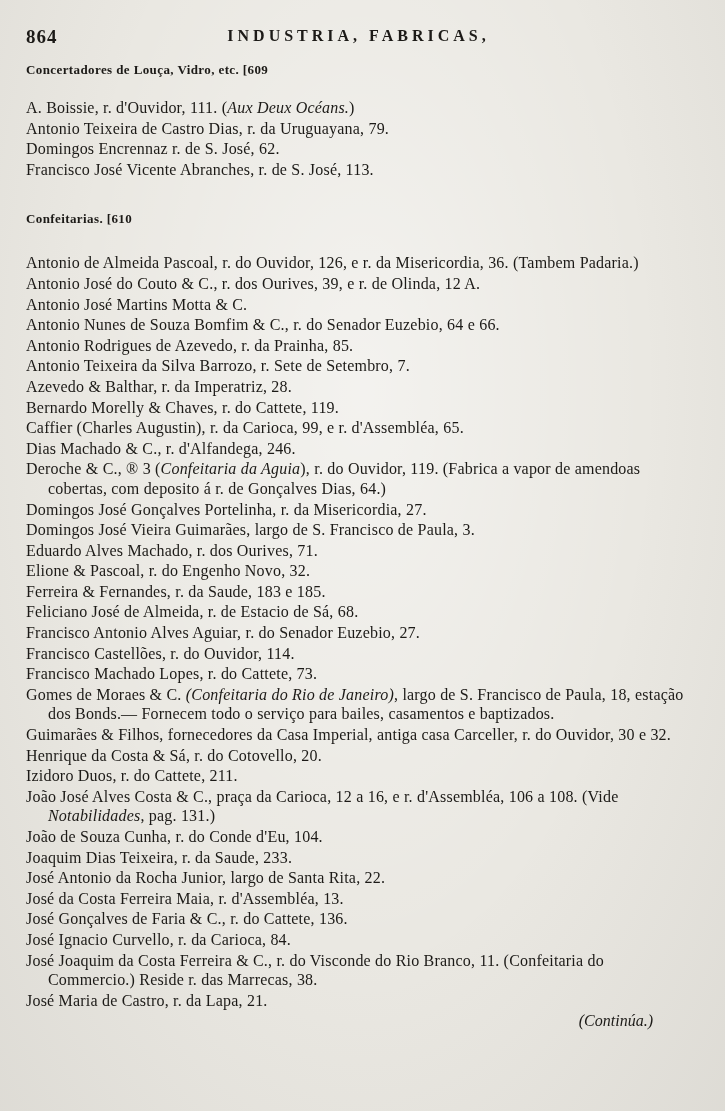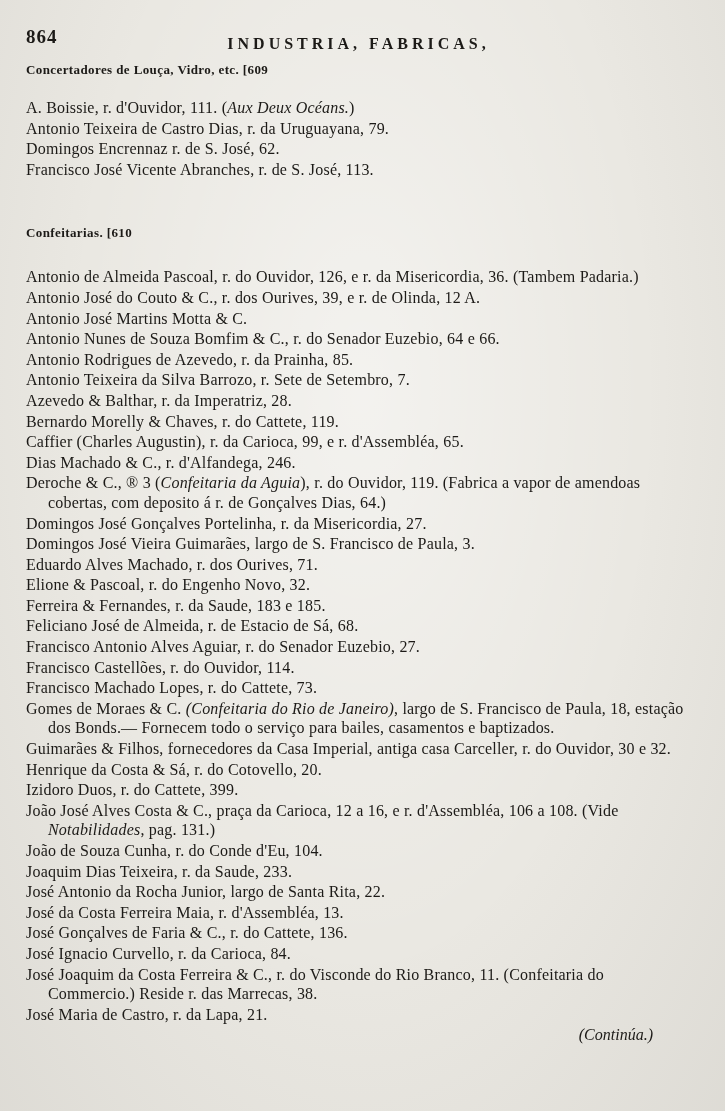--- a/index.html
+++ b/index.html
@@ -32,34 +32,34 @@
   .page-num {
     position: absolute;
     left: 0;
     top: 2px;
     font-weight: bold;
     font-size: 19px;
     letter-spacing: 1px;
   }
   .page-header {
     display: inline-block;
-    margin: 8px;
+    margin: 0;
     font-size: 16px;
     font-weight: bold;
     letter-spacing: 4px;
     padding-top: 3px;
   }
   .section-title {
     font-size: 13px;
     font-weight: bold;
     letter-spacing: 0.4px;
     margin: 0;
   }
   .section-concertadores .section-title { margin: 8px 0 20px; }
-  .section-confeitarias  .section-title { margin: 46px 0 26px; }
+  .section-confeitarias  .section-title { margin: 32px 0 26px; }
   .entries { margin: 0; }
   .entry {
     margin: 0 0 1px 0;
     font-size: 16px;
     line-height: 19.6px;
     padding-left: 22px;
     text-indent: -22px;
     letter-spacing: 0.2px;
   }
   .it { font-style: italic; }
@@ -109,21 +109,21 @@
         <p class="entry"><span>Eduardo Alves Machado, r. dos Ourives, 71.</span></p>
         <p class="entry"><span>Elione &amp; Pascoal, r. do Engenho Novo, 32.</span></p>
         <p class="entry"><span>Ferreira &amp; Fernandes, r. da Saude, 183 e 185.</span></p>
         <p class="entry"><span>Feliciano José de Almeida, r. de Estacio de Sá, 68.</span></p>
         <p class="entry"><span>Francisco Antonio Alves Aguiar, r. do Senador Euzebio, 27.</span></p>
         <p class="entry"><span>Francisco Castellões, r. do Ouvidor, 114.</span></p>
         <p class="entry"><span>Francisco Machado Lopes, r. do Cattete, 73.</span></p>
         <p class="entry"><span>Gomes de Moraes &amp; C. </span><span class="it">(Confeitaria do Rio de Janeiro)</span><span>, largo de S. Francisco de Paula, 18, estação dos Bonds.— Fornecem todo o serviço para bailes, casamentos e baptizados.</span></p>
         <p class="entry"><span>Guimarães &amp; Filhos, fornecedores da Casa Imperial, antiga casa Carceller, r. do Ouvidor, 30 e 32.</span></p>
         <p class="entry"><span>Henrique da Costa &amp; Sá, r. do Cotovello, 20.</span></p>
-        <p class="entry"><span>Izidoro Duos, r. do Cattete, 399.</span></p>
+        <p class="entry"><span>Izidoro Duos, r. do Cattete, 211.</span></p>
         <p class="entry"><span>João José Alves Costa &amp; C., praça da Carioca, 12 a 16, e r. d'Assembléa, 106 a 108. (Vide </span><span class="it">Notabilidades</span><span>, pag. 131.)</span></p>
         <p class="entry"><span>João de Souza Cunha, r. do Conde d'Eu, 104.</span></p>
         <p class="entry"><span>Joaquim Dias Teixeira, r. da Saude, 233.</span></p>
         <p class="entry"><span>José Antonio da Rocha Junior, largo de Santa Rita, 22.</span></p>
         <p class="entry"><span>José da Costa Ferreira Maia, r. d'Assembléa, 13.</span></p>
         <p class="entry"><span>José Gonçalves de Faria &amp; C., r. do Cattete, 136.</span></p>
         <p class="entry"><span>José Ignacio Curvello, r. da Carioca, 84.</span></p>
         <p class="entry"><span>José Joaquim da Costa Ferreira &amp; C., r. do Visconde do Rio Branco, 11. (Confeitaria do Commercio.) Reside r. das Marrecas, 38.</span></p>
         <p class="entry"><span>José Maria de Castro, r. da Lapa, 21.</span></p>
       </div>

